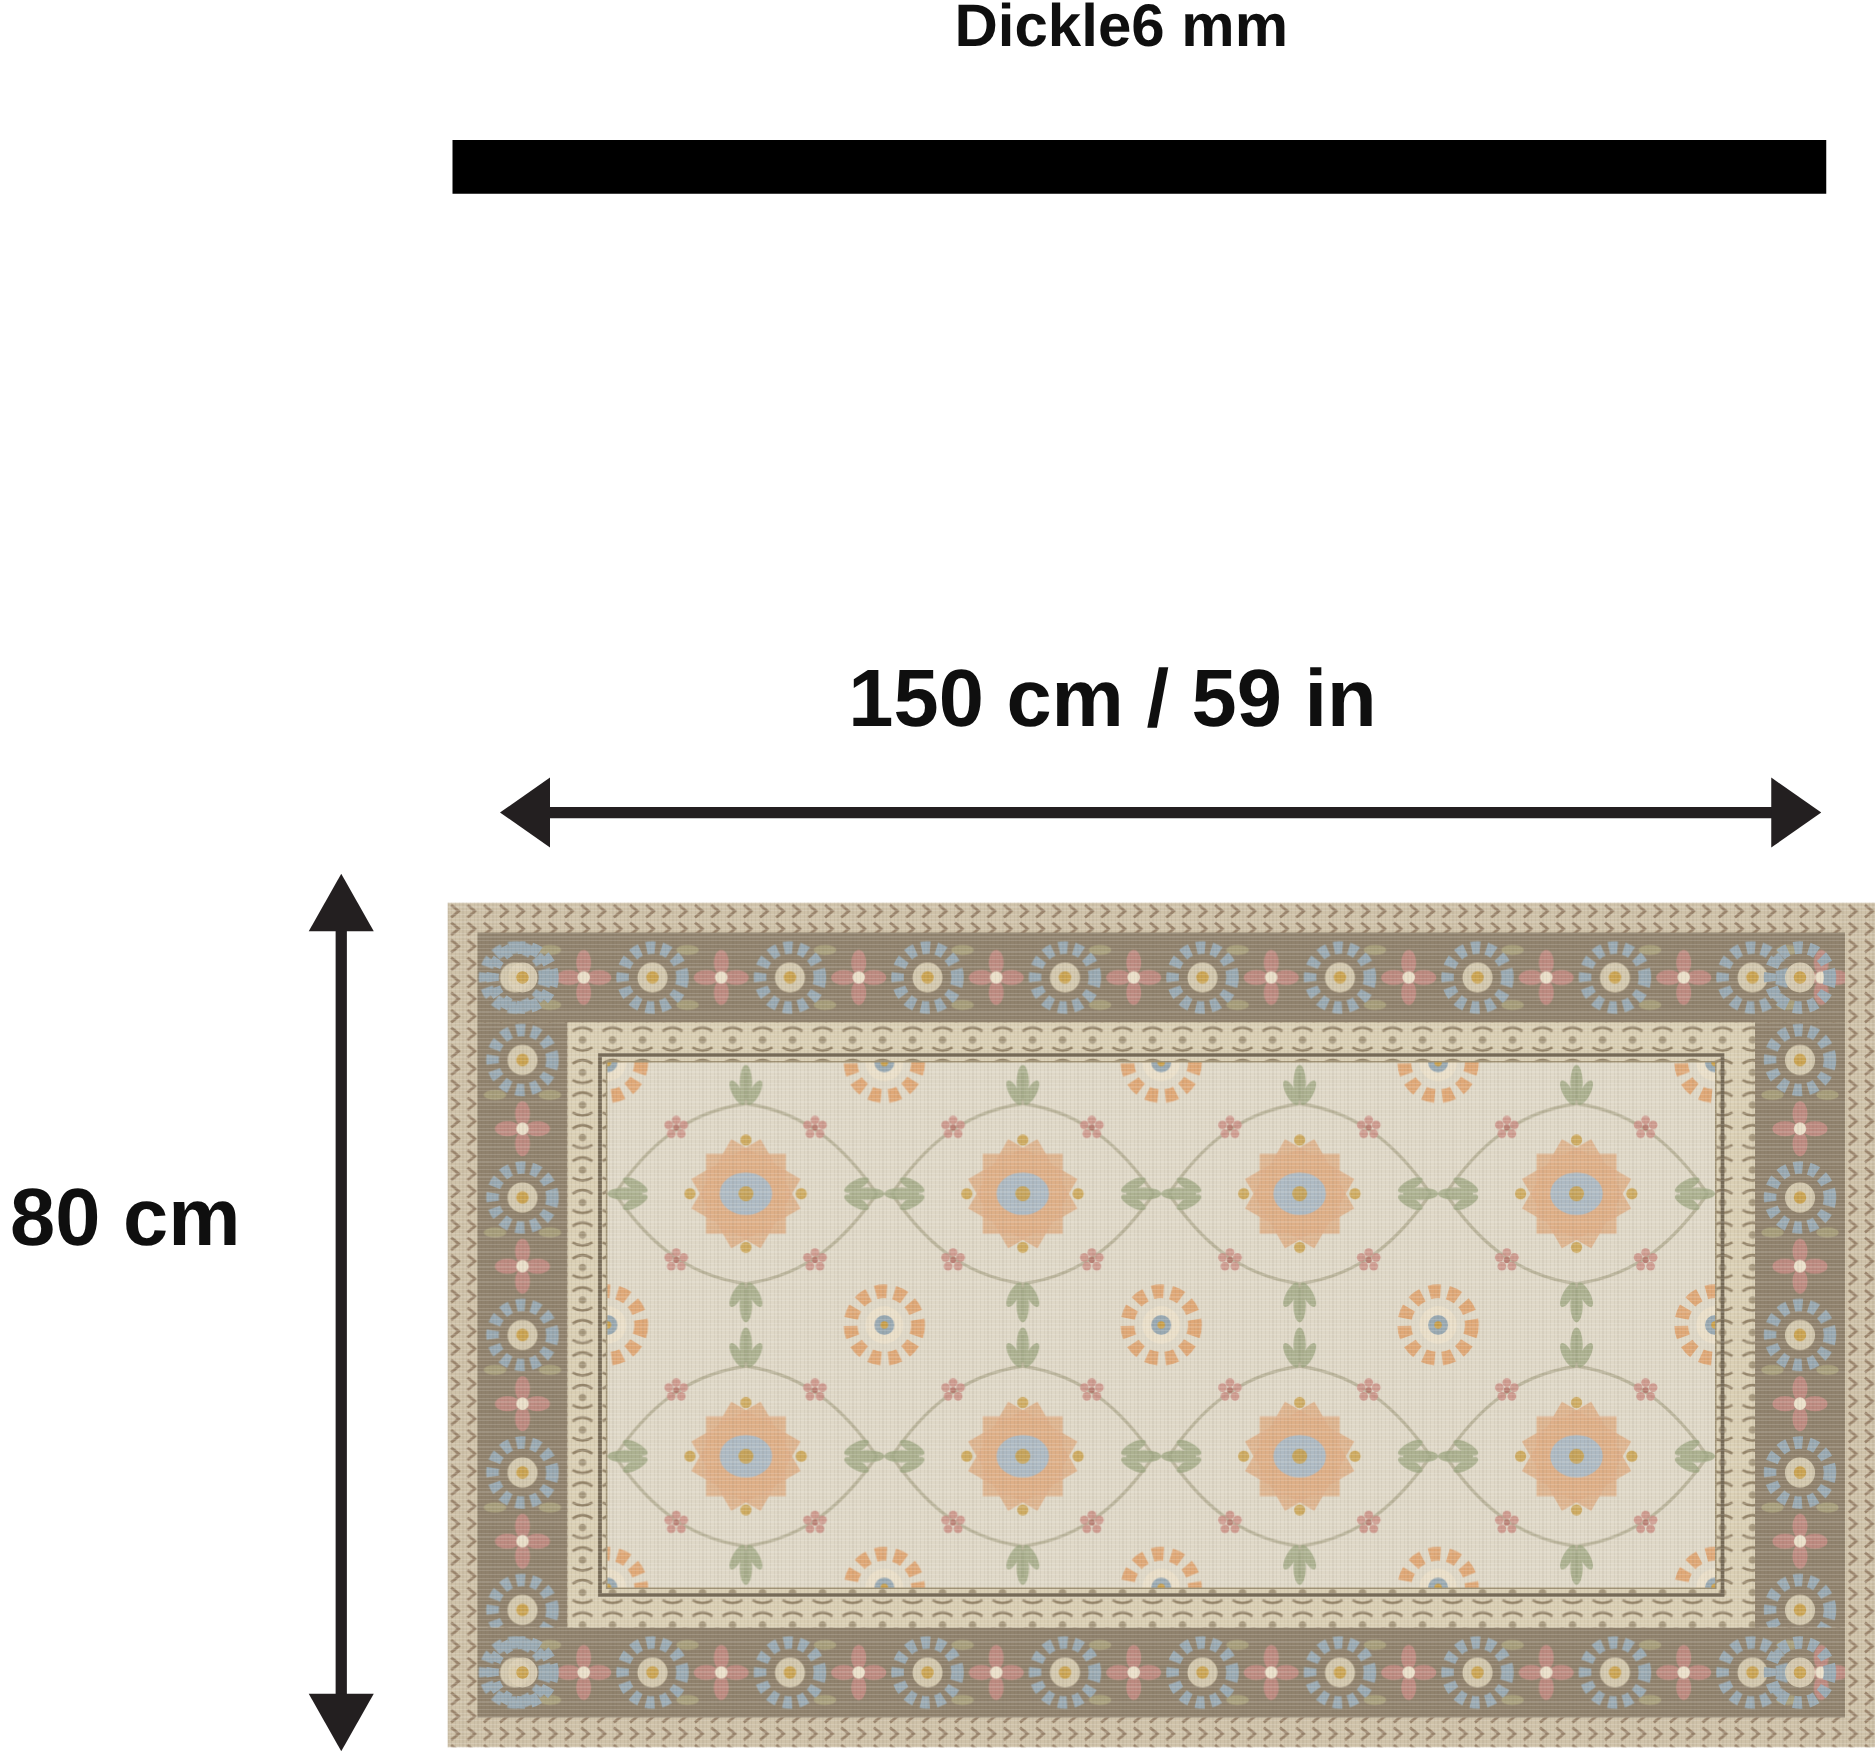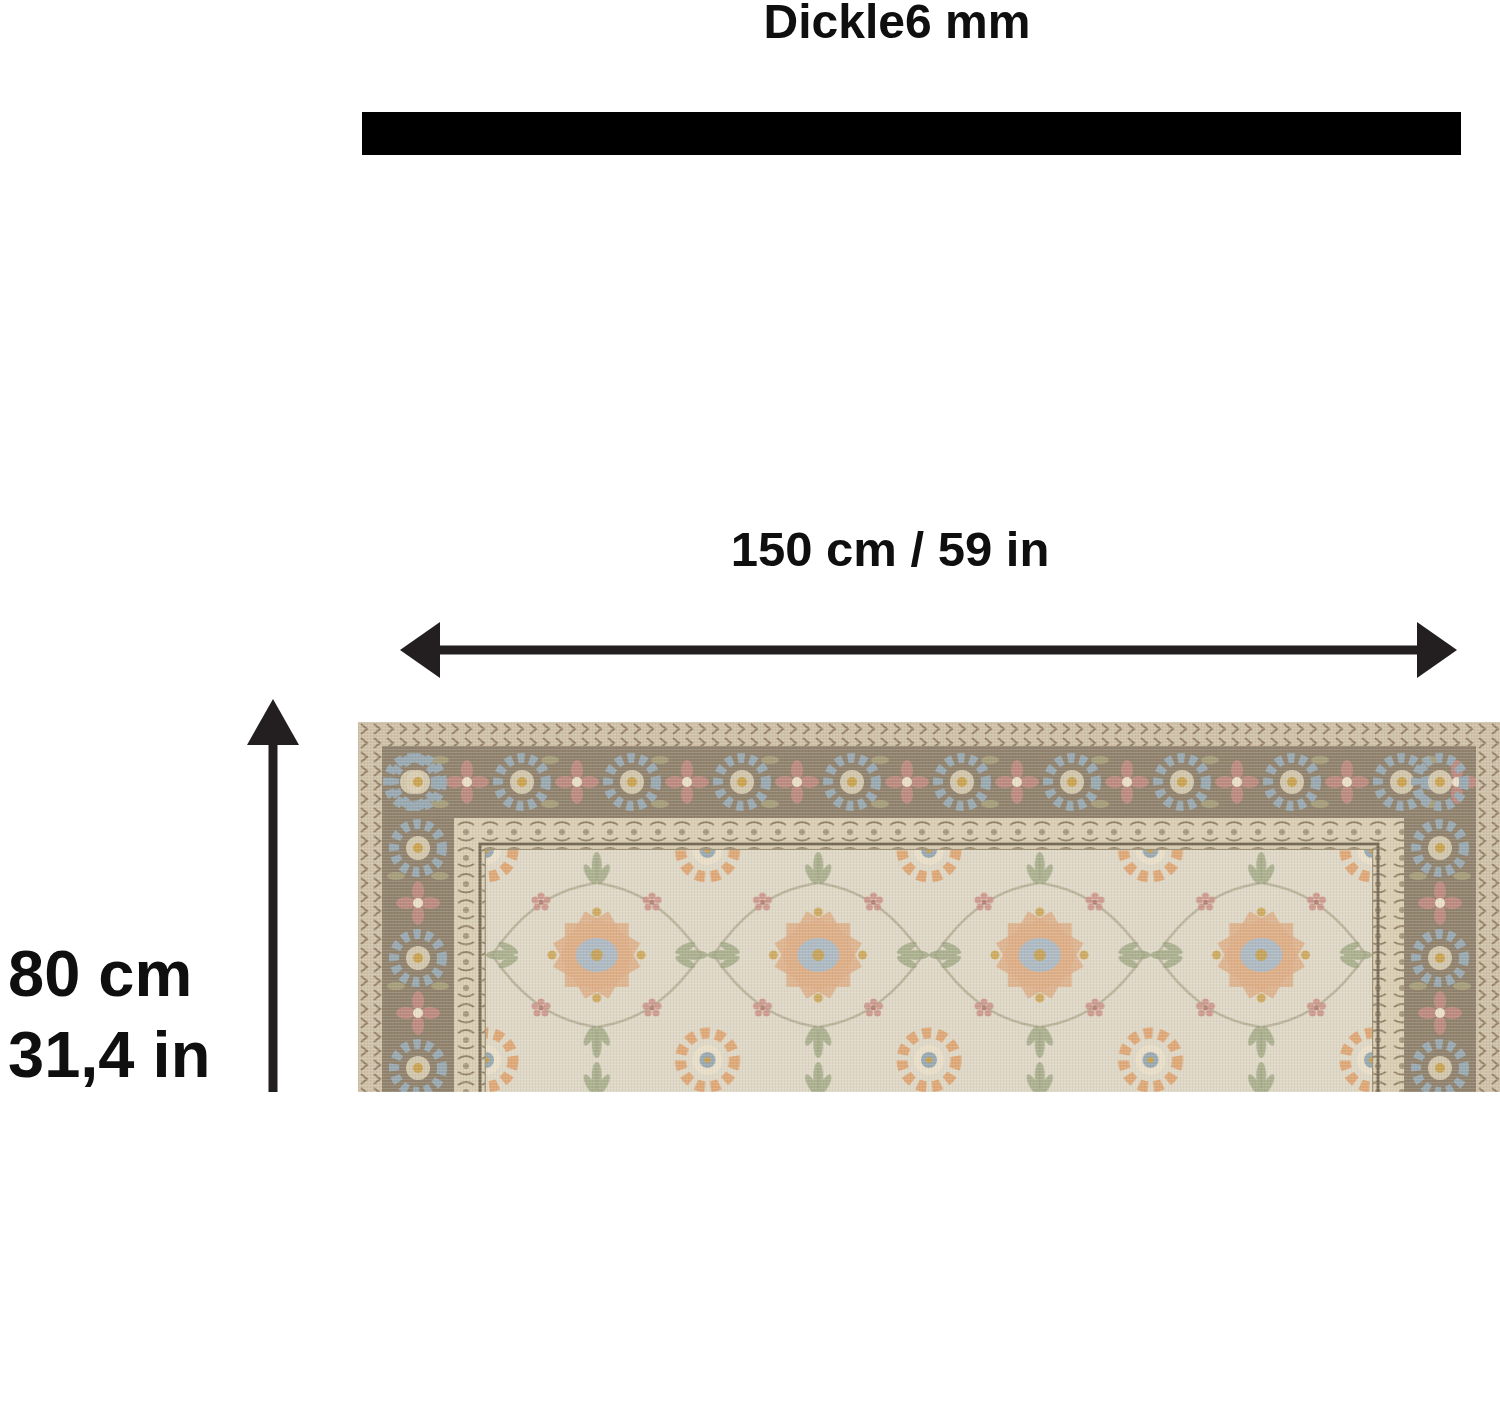--- a/index.html
+++ b/index.html
@@ -1,18 +1,18 @@
 <!DOCTYPE html>
 <html style="--text: #0f0f0f; --bar: #000000; --arrow: #231f20; --rug-outer: #cdbfa4; --rug-chevron: #8a7157; --rug-border: #8a7b64; --rug-border-blue: #93a4ae; --rug-border-rose: #b98379; --rug-olive: #a39a74; --rug-guard: #d8ccb0; --rug-guard-motif: #8f7e61; --rug-frame: #6f624d; --rug-frame-light: #9b8c6d; --rug-field: #ded6c4; --rug-cream: #e9ddc6; --rug-accent-orange: #dda36f; --rug-accent-peach: #dcab80; --rug-accent-blue: #a9b6c0; --rug-accent-sage: #9aa37c; --rug-accent-gold: #c79a3d; --rug-accent-pink: #c8897f; --rug-vine: #95906f;"><head>
 <meta charset="utf-8">
 <style>
   html,body{margin:0;padding:0;background:#fff;}
   .canvas{
     position:relative;
-    width:1500px;height:1092px;
+    width:1500px;height:1406px;
     background:#ffffff;
     font-family:"Liberation Sans","DejaVu Sans",sans-serif;
     overflow:hidden;
   }
   .title{
     position:absolute;
     left:897px;top:-6px;
     transform:translateX(-50%);
     font-size:48px;font-weight:bold;
     color:var(--text,#111);
@@ -21,21 +21,21 @@
   .thickness-bar{
     position:absolute;
     left:362px;top:112px;
     width:1099px;height:43px;
     background:var(--bar,#000);
   }
   .width-label{
     position:absolute;
     left:890px;top:521px;
     transform:translateX(-50%);
-    font-size:49px;font-weight:bold;
+    font-size:65px;font-weight:bold;
     color:var(--text,#111);
     white-space:nowrap;
   }
   .h-arrow{
     position:absolute;
     left:400px;top:620px;
     width:1057px;height:60px;
   }
   .height-label{
     position:absolute;
@@ -78,21 +78,20 @@
   <div class="width-label">150 cm / 59 in</div>
 
   <svg class="h-arrow" viewBox="0 0 1057 60" xmlns="http://www.w3.org/2000/svg">
     <line x1="36" y1="30" x2="1021" y2="30" style="stroke:var(--arrow);" stroke-width="9"></line>
     <polygon points="0,30 40,2 40,58" style="fill:var(--arrow);"></polygon>
     <polygon points="1057,30 1017,2 1017,58" style="fill:var(--arrow);"></polygon>
   </svg>
 
   <div class="height-label">
     <div>80 cm</div>
-    <div>31,4 in</div>
   </div>
 
   <svg class="v-arrow" viewBox="0 0 56 702" xmlns="http://www.w3.org/2000/svg">
     <line x1="28" y1="40" x2="28" y2="662" style="stroke:var(--arrow);" stroke-width="9"></line>
     <polygon points="28,0 2,46 54,46" style="fill:var(--arrow);"></polygon>
     <polygon points="28,702 2,656 54,656" style="fill:var(--arrow);"></polygon>
   </svg>
 
   <div class="rug">
     <svg viewBox="0 0 1142 676" xmlns="http://www.w3.org/2000/svg" preserveAspectRatio="none">

